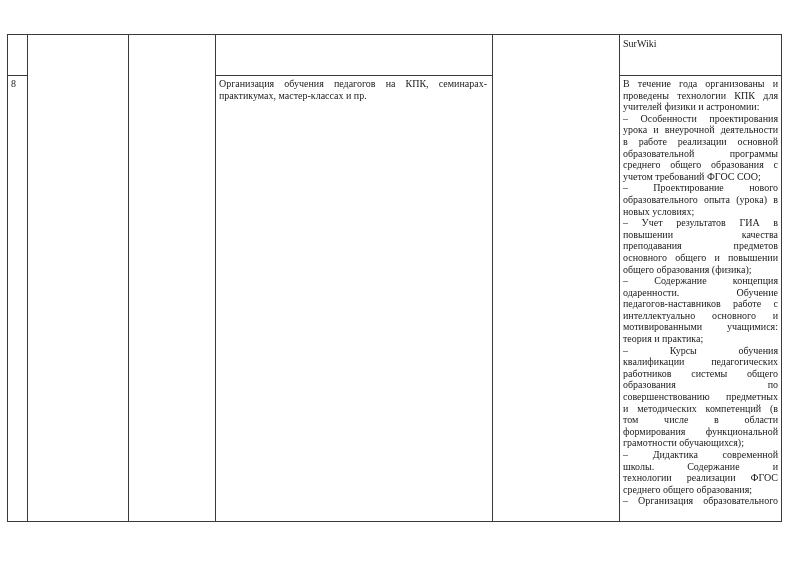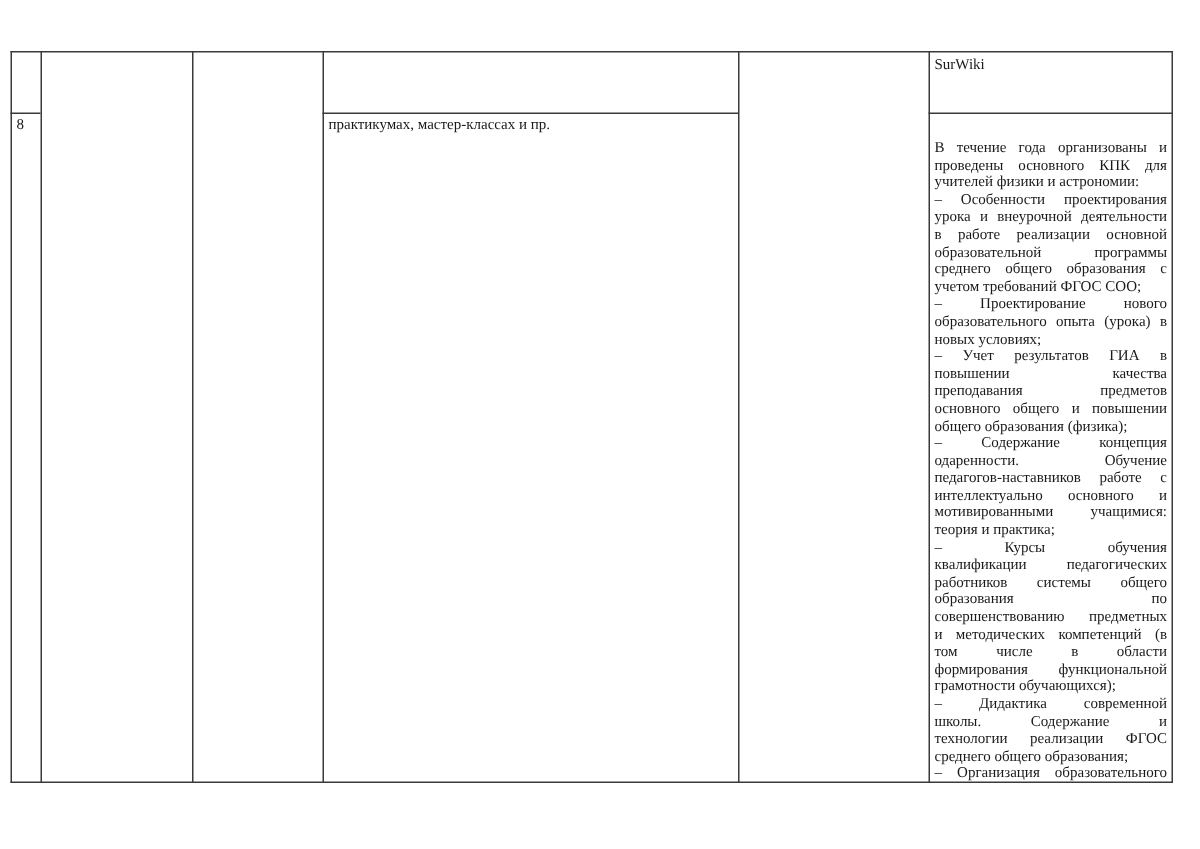--- a/index.html
+++ b/index.html
@@ -35,26 +35,27 @@
 
   <div class="cell-text" style="left:623px; top:38px; width:154px;">
     <span>SurWiki</span>
   </div>
 
   <div class="cell-text" style="left:11px; top:78px; width:14px;">
     <span>8</span>
   </div>
 
   <div class="cell-text" style="left:219px; top:78px; width:268px;">
+    <span class="para justify">Организация обучения педагогов на КПК, семинарах-</span>
     <span class="para nj">практикумах, мастер-классах и пр.</span>
   </div>
 
-  <div class="cell-text" id="desc-cell" style="left:623px; top:78px; width:155px;margin-top:15px;">
+  <div class="cell-text" id="desc-cell" style="left:623px; top:78px; width:155px;">
   <span class="para justify">В течение года организованы и</span>
-      <span class="para justify">проведены основного КПК для</span>
+      <span class="para justify">проведены технологии КПК для</span>
       <span class="para nj">учителей физики и астрономии:</span>
       <span class="para justify">– Особенности проектирования</span>
       <span class="para justify">урока и внеурочной деятельности</span>
       <span class="para justify">в работе реализации основной</span>
       <span class="para justify">образовательной программы</span>
       <span class="para justify">среднего общего образования с</span>
       <span class="para nj">учетом требований ФГОС СОО;</span>
       <span class="para justify">– Проектирование нового</span>
       <span class="para justify">образовательного опыта (урока) в</span>
       <span class="para nj">новых условиях;</span>

